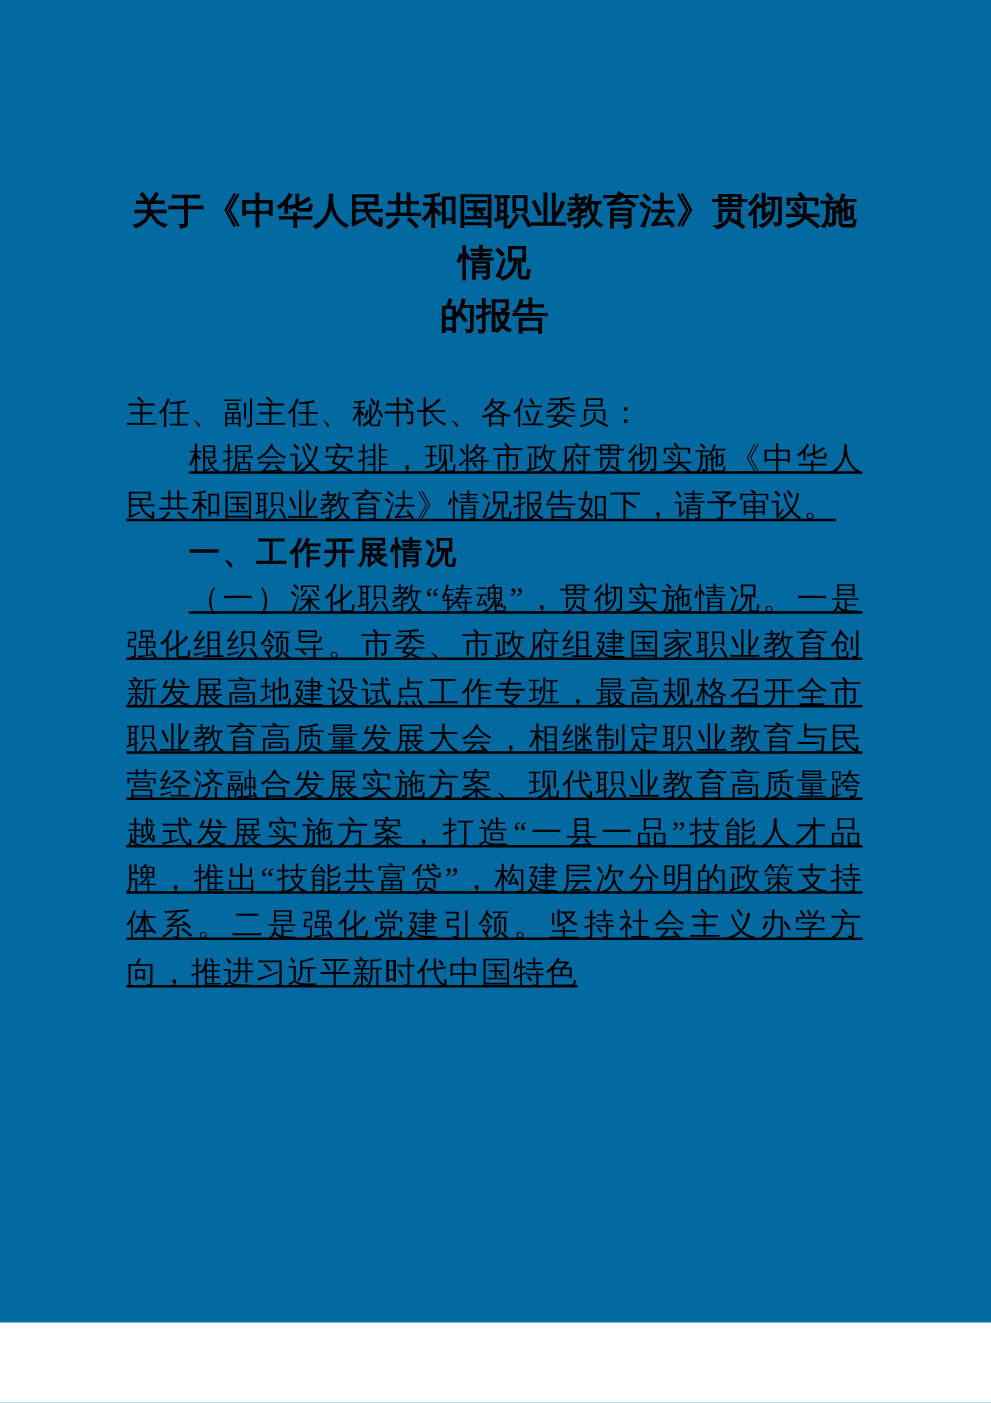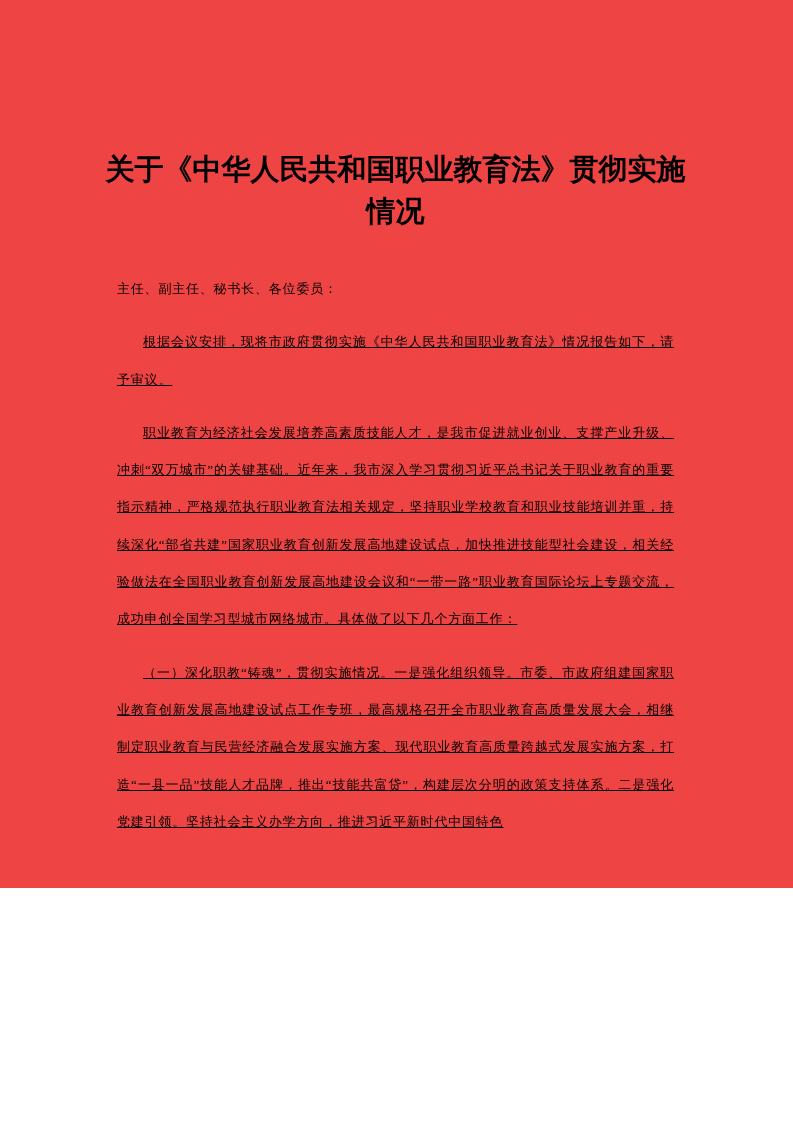--- a/index.html
+++ b/index.html
@@ -8,43 +8,43 @@
     background: #ffffff;
   }
   body {
     width: 793px;
     height: 1122px;
     overflow: hidden;
   }
   .page {
     box-sizing: border-box;
     width: 793px;
-    height: 888px;
+    height: 1058px;
     padding: 148px 103px 0 101px;
-    background: #ef4444;
+    background: #0369a1;
     color: #000000;
     font-family: "Liberation Serif", "DejaVu Serif", serif;
   }
   .doc-title {
     margin: 0 0 38px 0;
     font-size: 29px;
     line-height: 42px;
     font-weight: bold;
     text-align: center;
     letter-spacing: 0px;
     font-family: "Liberation Serif", "DejaVu Serif", serif;
   }
   .title-line {
     display: block;
   }
   .salutation,
   .body-para,
   .section-heading {
-    margin: 16px;
-    font-size: 13px;
+    margin: 0;
+    font-size: 25px;
     line-height: 37.3px;
     letter-spacing: 0.8px;
     text-align: justify;
     text-justify: inter-character;
     font-weight: normal;
   }
   .indent {
     text-indent: 2em;
     text-decoration: underline;
   }
@@ -55,24 +55,25 @@
     letter-spacing: 2px;
   }
 </style>
 </head>
 <body>
 
 <div class="page">
 
   <h1 class="doc-title">
     <span class="title-line">关于《中华人民共和国职业教育法》贯彻实施情况</span>
+    <span class="title-line">的报告</span>
   </h1>
 
   <p class="salutation">主任、副主任、秘书长、各位委员：</p>
 
   <p class="body-para indent">根据会议安排，现将市政府贯彻实施《中华人民共和国职业教育法》情况报告如下，请予审议。</p>
 
+  <h2 class="section-heading">一、工作开展情况</h2>
 
-  <p class="body-para indent">职业教育为经济社会发展培养高素质技能人才，是我市促进就业创业、支撑产业升级、冲刺“双万城市”的关键基础。近年来，我市深入学习贯彻习近平总书记关于职业教育的重要指示精神，严格规范执行职业教育法相关规定，坚持职业学校教育和职业技能培训并重，持续深化“部省共建”国家职业教育创新发展高地建设试点，加快推进技能型社会建设，相关经验做法在全国职业教育创新发展高地建设会议和“一带一路”职业教育国际论坛上专题交流，成功申创全国学习型城市网络城市。具体做了以下几个方面工作：</p>
 
   <p class="body-para indent">（一）深化职教“铸魂”，贯彻实施情况。一是强化组织领导。市委、市政府组建国家职业教育创新发展高地建设试点工作专班，最高规格召开全市职业教育高质量发展大会，相继制定职业教育与民营经济融合发展实施方案、现代职业教育高质量跨越式发展实施方案，打造“一县一品”技能人才品牌，推出“技能共富贷”，构建层次分明的政策支持体系。二是强化党建引领。坚持社会主义办学方向，推进习近平新时代中国特色</p>
 
 </div>
 
 </body></html>

